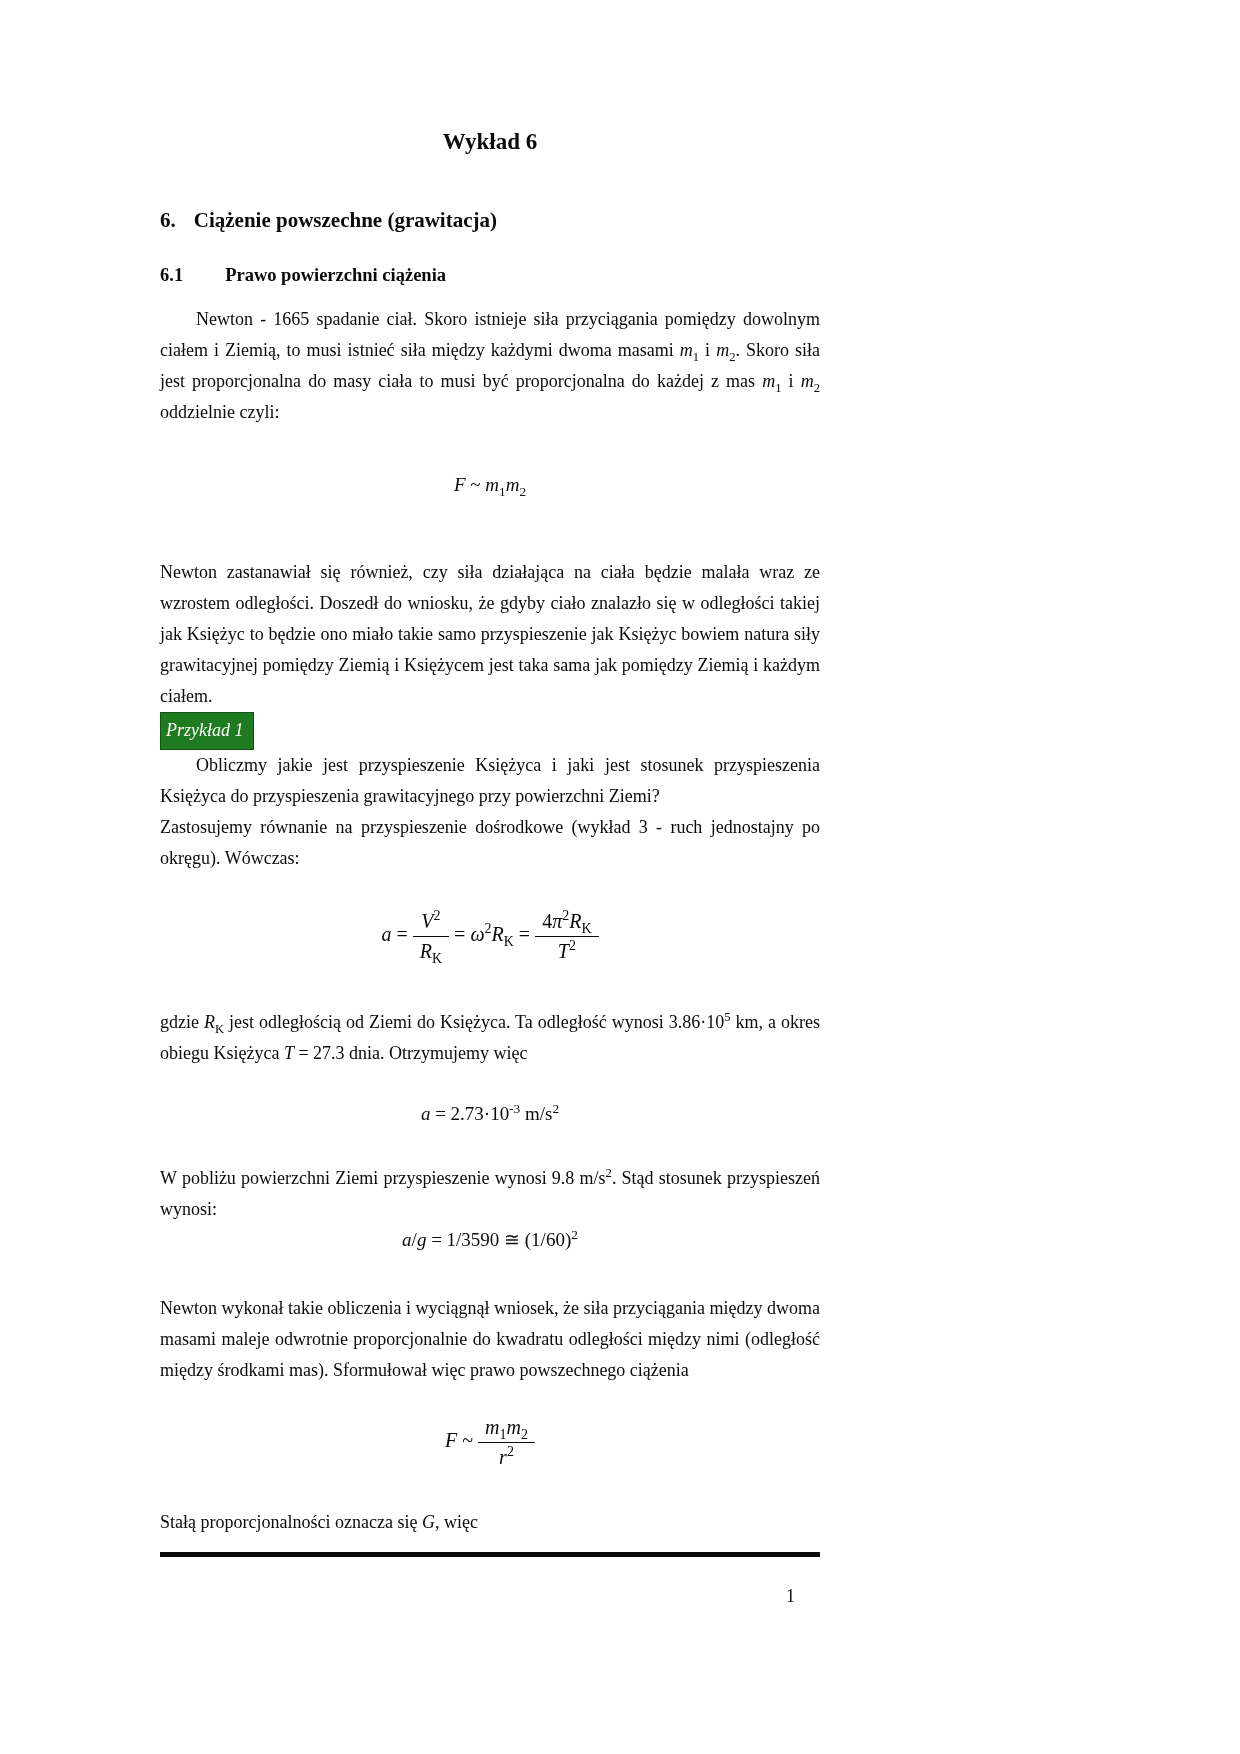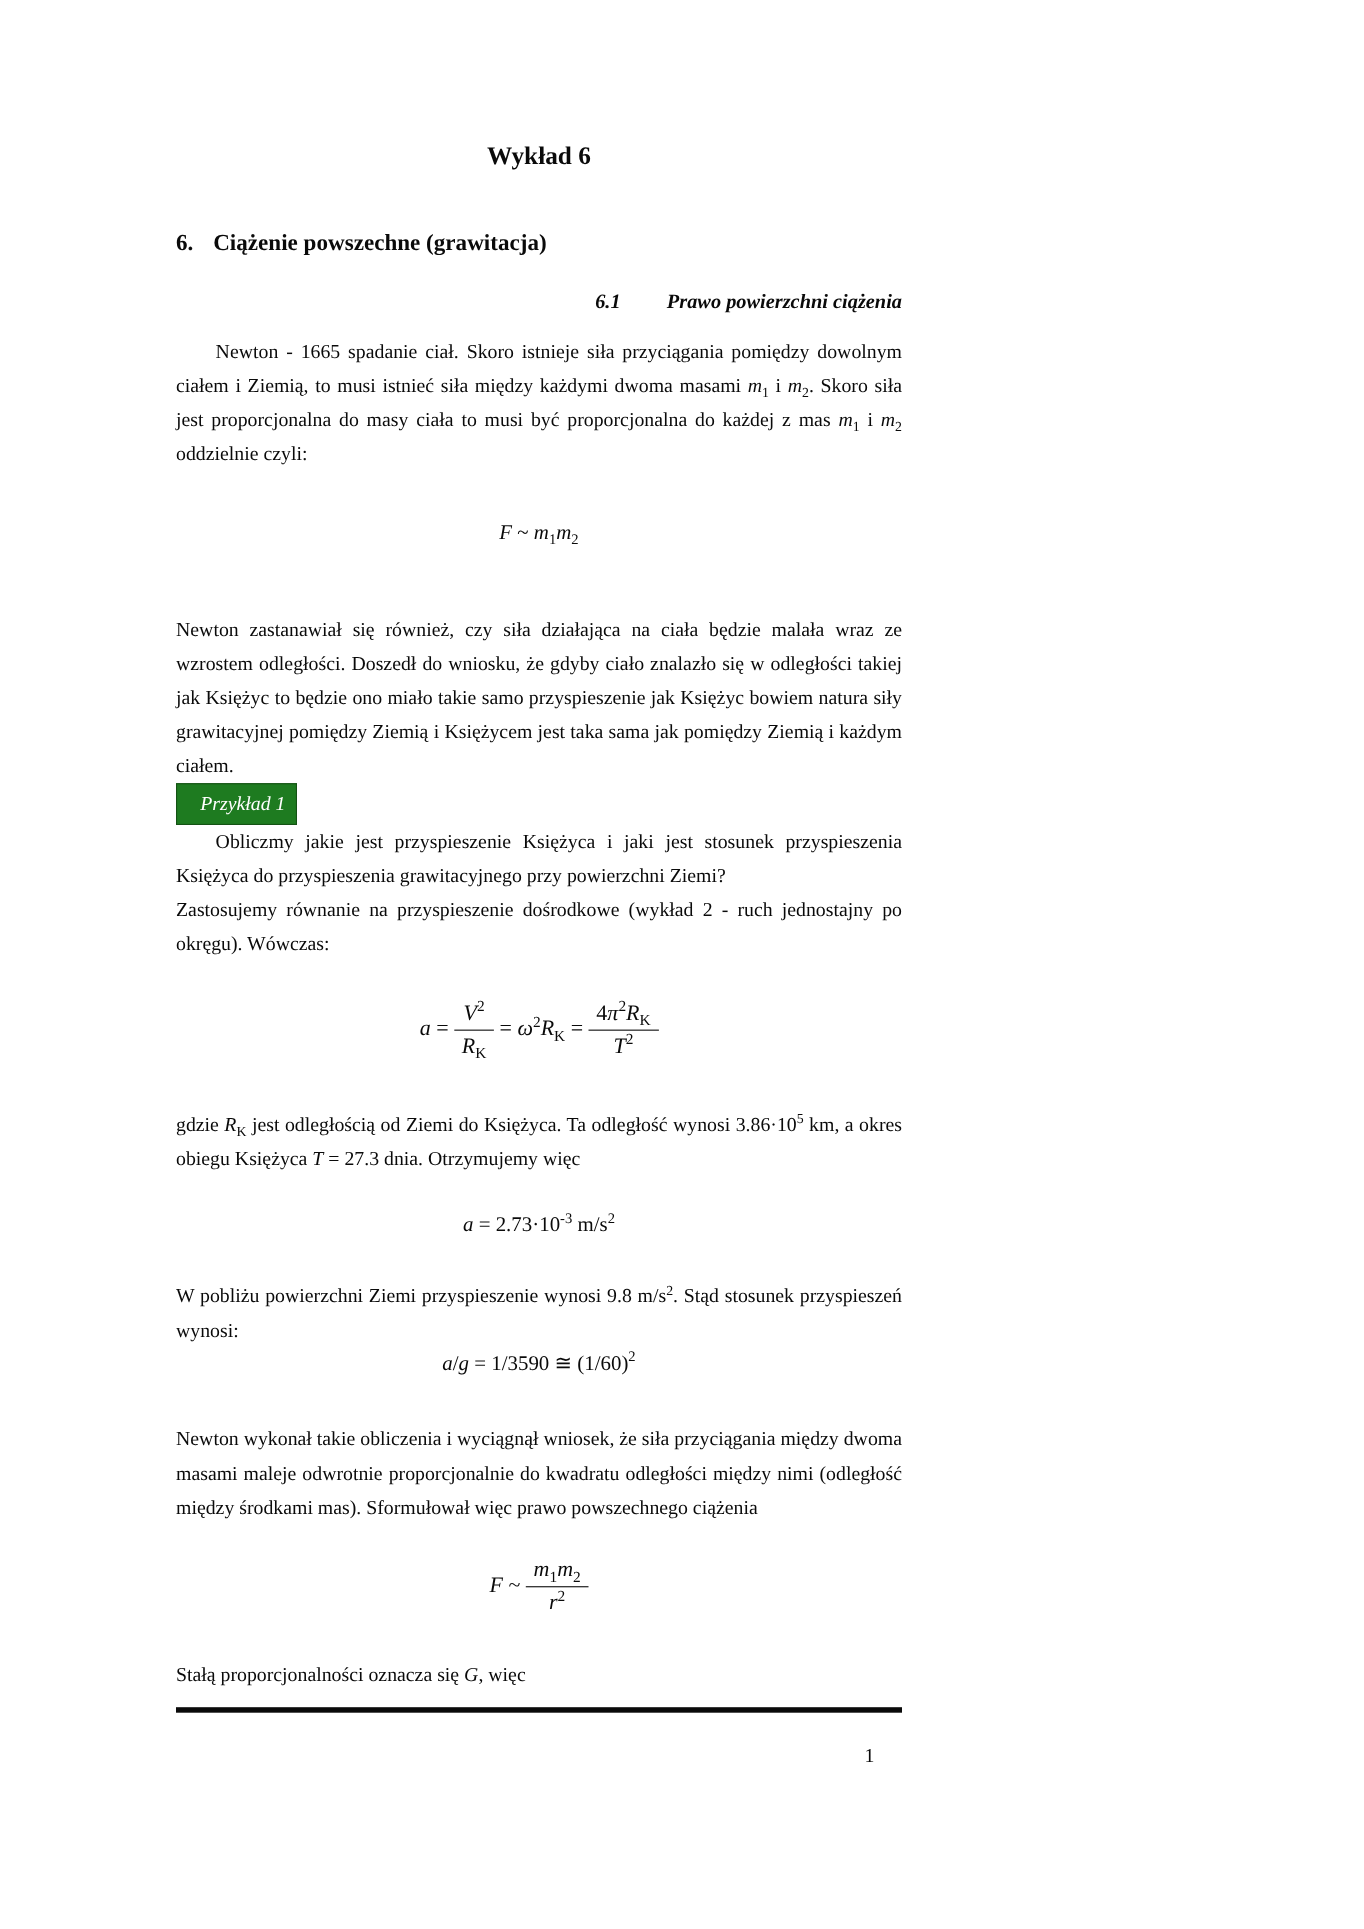--- a/index.html
+++ b/index.html
@@ -20,24 +20,23 @@
     line-height:28px;
   }
   .section-heading {
     display:flex; gap:18px;
     font-size:21px; font-weight:bold;
     line-height:28px;
     margin-top:50px;
   }
   .subsection-heading {
     display:flex; gap:42px;
-    font-size:18.5px; font-weight:bold; font-style:italic;
+    font-size:18.5px; font-weight:bold; 
     line-height:26px;
     margin-top:28px;
-    justify-content:flex-end;
   }
   .para {
     font-size:18px;
     line-height:31px;
     text-align:justify;
     margin-top:0;
   }
   .para.indent { text-indent:36px; }
   .para.first { margin-top:16px; }
   sub, sup { font-size:70%; line-height:0; }
@@ -70,21 +69,21 @@
     font-size:0.62em;
     text-align:left;
     margin-left:1px;
   }
   .example-label-row { line-height:34px; }
   .example-label {
     display:inline-block;
     font-style:italic;
     font-size:18px;
     color:#ffffff;
-    padding:0 10px 2px 21px;
+    padding:0 10px 2px 5px;
     border:1px solid #145214;
     text-align:center;
   }
   .footer-rule {
     margin-top:14px;
     height:5px;
     background:#0a0a0a;
     width:100%;
   }
   .page-number {
@@ -117,21 +116,21 @@
   <div class="equation eq-1"><i>F</i> ~ <i>m</i><sub>1</sub><i>m</i><sub>2</sub></div>
 
   <p class="para">Newton zastanawiał się również, czy siła działająca na ciała będzie malała wraz ze wzrostem odległości. Doszedł do wniosku, że gdyby ciało znalazło się w odległości takiej jak Księżyc to będzie ono miało takie samo przyspieszenie jak Księżyc bowiem natura siły grawitacyjnej pomiędzy Ziemią i Księżycem jest taka sama jak pomiędzy Ziemią i każdym ciałem.</p>
 
   <div class="example-label-row">
     <span class="example-label" style="background: rgb(30, 123, 32);">Przykład 1</span>
   </div>
 
   <p class="para indent">Obliczmy jakie jest przyspieszenie Księżyca i jaki jest stosunek przyspieszenia Księżyca do przyspieszenia grawitacyjnego przy powierzchni Ziemi?</p>
 
-  <p class="para">Zastosujemy równanie na przyspieszenie dośrodkowe (wykład 2 - ruch jednostajny po okręgu). Wówczas:</p>
+  <p class="para">Zastosujemy równanie na przyspieszenie dośrodkowe (wykład 3 - ruch jednostajny po okręgu). Wówczas:</p>
 
   <div class="equation eq-2"><i>a</i> = <span class="frac"><span class="num"><i>V</i><sup>2</sup></span><span class="den"><i>R</i><sub>K</sub></span></span> = <i>ω</i><sup>2</sup><i>R</i><sub>K</sub> = <span class="frac"><span class="num">4<i>π</i><sup>2</sup><i>R</i><sub>K</sub></span><span class="den"><i>T</i><sup>2</sup></span></span></div>
 
   <p class="para">gdzie <i>R</i><sub>K</sub> jest odległością od Ziemi do Księżyca. Ta odległość wynosi 3.86·10<sup>5</sup> km, a okres obiegu Księżyca <i>T</i> = 27.3 dnia. Otrzymujemy więc</p>
 
   <div class="equation eq-3"><i>a</i> = 2.73·10<sup>-3</sup> m/s<sup>2</sup></div>
 
   <p class="para">W pobliżu powierzchni Ziemi przyspieszenie wynosi 9.8 m/s<sup>2</sup>. Stąd stosunek przyspieszeń wynosi:</p>
 
   <div class="equation eq-4"><i>a</i>/<i>g</i> = 1/3590 ≅ (1/60)<sup>2</sup></div>

